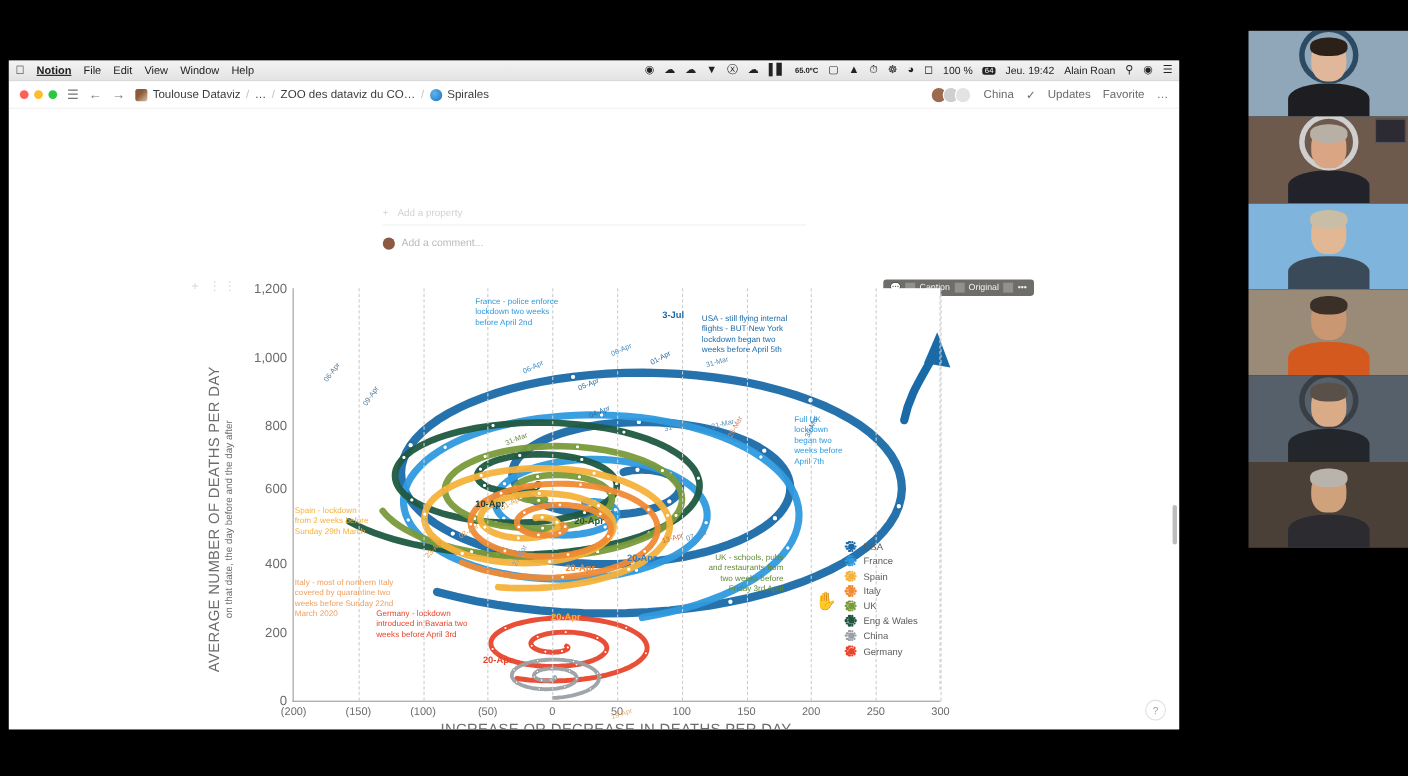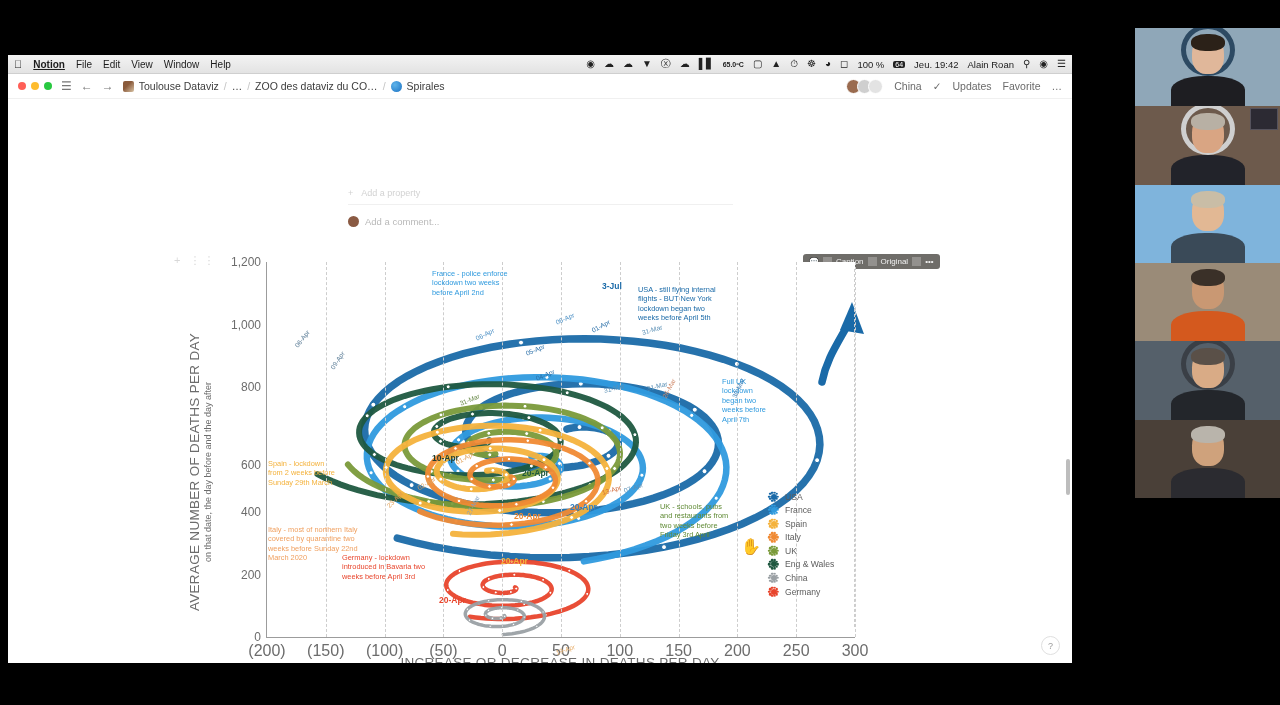--- a/index.html
+++ b/index.html
@@ -54,21 +54,21 @@
   .captbar span{color:#f2f2f2;font-size:8px;padding:0 4px;white-space:nowrap;}
   .captbar .vline{width:1px;height:9px;background:rgba(255,255,255,.25);}
 
   
   .chart{position:absolute;left:196px;top:158px;width:660px;height:430px;}
   .plot{position:absolute;left:62px;top:5px;width:588px;height:375px;background:#fff;
         border-left:1.5px solid #9c9c9c;border-bottom:1.5px solid #9c9c9c;}
   .ytick{position:absolute;right:calc(100% + 6px);transform:translateY(-50%);
          font-size:12px;color:#6c6c6c;white-space:nowrap;}
   .xtick{position:absolute;top:calc(100% + 5px);transform:translateX(-50%);
-         font-size:16px;color:#6c6c6c;white-space:nowrap;}
+         font-size:10px;color:#6c6c6c;white-space:nowrap;}
   .vgrid{position:absolute;top:0;bottom:0;width:0;border-left:1px dashed #cdcdcd;}
   .ylab{position:absolute;left:-4px;top:50%;transform:translate(-50%,-50%) rotate(-90deg);
         transform-origin:center;white-space:nowrap;text-align:center;color:#6c6c6c;}
   .ylab .l1{font-size:13.5px;letter-spacing:.3px;}
   .ylab .l2{font-size:9px;margin-top:1px;}
   .xlab{position:absolute;left:62px;width:588px;top:398px;text-align:center;color:#6c6c6c;}
   .xlab .l1{font-size:13.5px;letter-spacing:.3px;}
 
   .ann{position:absolute;font-size:7.4px;line-height:1.28;white-space:pre-line;}
   .datelbl{position:absolute;font-weight:bold;font-size:8.5px;white-space:nowrap;}
@@ -341,21 +341,21 @@
               <circle cx="218.8" cy="353.2" r="1.2" fill="#fff" stroke="#9aa0a4" stroke-width="1"></circle>
               <circle cx="225.4" cy="356.3" r="1.2" fill="#fff" stroke="#9aa0a4" stroke-width="1"></circle>
               <circle cx="233.9" cy="356.2" r="1.2" fill="#fff" stroke="#9aa0a4" stroke-width="1"></circle>
               <circle cx="237.7" cy="354.3" r="1.2" fill="#fff" stroke="#9aa0a4" stroke-width="1"></circle>
               <path d="M 555 120 C 560 95, 572 80, 585 55" fill="none" stroke="#1a6aa8" stroke-width="7.5" stroke-linecap="round"></path>
               <polygon points="585,40 597,72 573,68" fill="#1a6aa8"></polygon>
             </svg>
         <div class="ytick" style="top: 375px;">0</div>
             <div class="ytick" style="top: 312.5px;">200</div>
             <div class="ytick" style="top: 250px;">400</div>
-            <div class="ytick" style="top: 203px;">600</div>
+            <div class="ytick" style="top: 182px;">600</div>
             <div class="ytick" style="top: 125px;">800</div>
             <div class="ytick" style="top: 62.5px;">1,000</div>
             <div class="ytick" style="top: 0px;">1,200</div>
             <div class="xtick" style="left: 0px;">(200)</div>
             <div class="xtick" style="left: 58.8px;">(150)</div>
             <div class="vgrid" style="left: 58.8px;"></div>
             <div class="xtick" style="left: 117.6px;">(100)</div>
             <div class="vgrid" style="left: 117.6px;"></div>
             <div class="xtick" style="left: 176.4px;">(50)</div>
             <div class="vgrid" style="left: 176.4px;"></div>
@@ -385,21 +385,21 @@
 before April 2nd</div>
           <div class="ann" style="color: rgb(26, 106, 168); left: 434px; top: 10px; margin-top: 18px;">USA - still flying internal
 flights - BUT New York
 lockdown began two
 weeks before April 5th</div>
           <div class="ann" style="color: rgb(47, 154, 222); left: 518px; top: 120px;">Full UK
 lockdown
 began two
 weeks before
 April 7th</div>
-          <div class="ann" style="color: rgb(95, 138, 52); left: 456px; top: 245px;">UK - schools, pubs
+          <div class="ann" style="color: rgb(95, 138, 52); left: 440px; top: 245px; text-align: right;">UK - schools, pubs
 and restaurants from
 two weeks before
 Friday 3rd April</div>
           <div class="ann" style="color: rgb(244, 178, 60); left: 64px; top: 202px;">Spain - lockdown
 from 2 weeks before
 Sunday 29th March</div>
           <div class="ann" style="color: rgb(240, 160, 96); left: 64px; top: 268px;">Italy - most of northern Italy
 covered by quarantine two
 weeks before Sunday 22nd
 March 2020</div>

